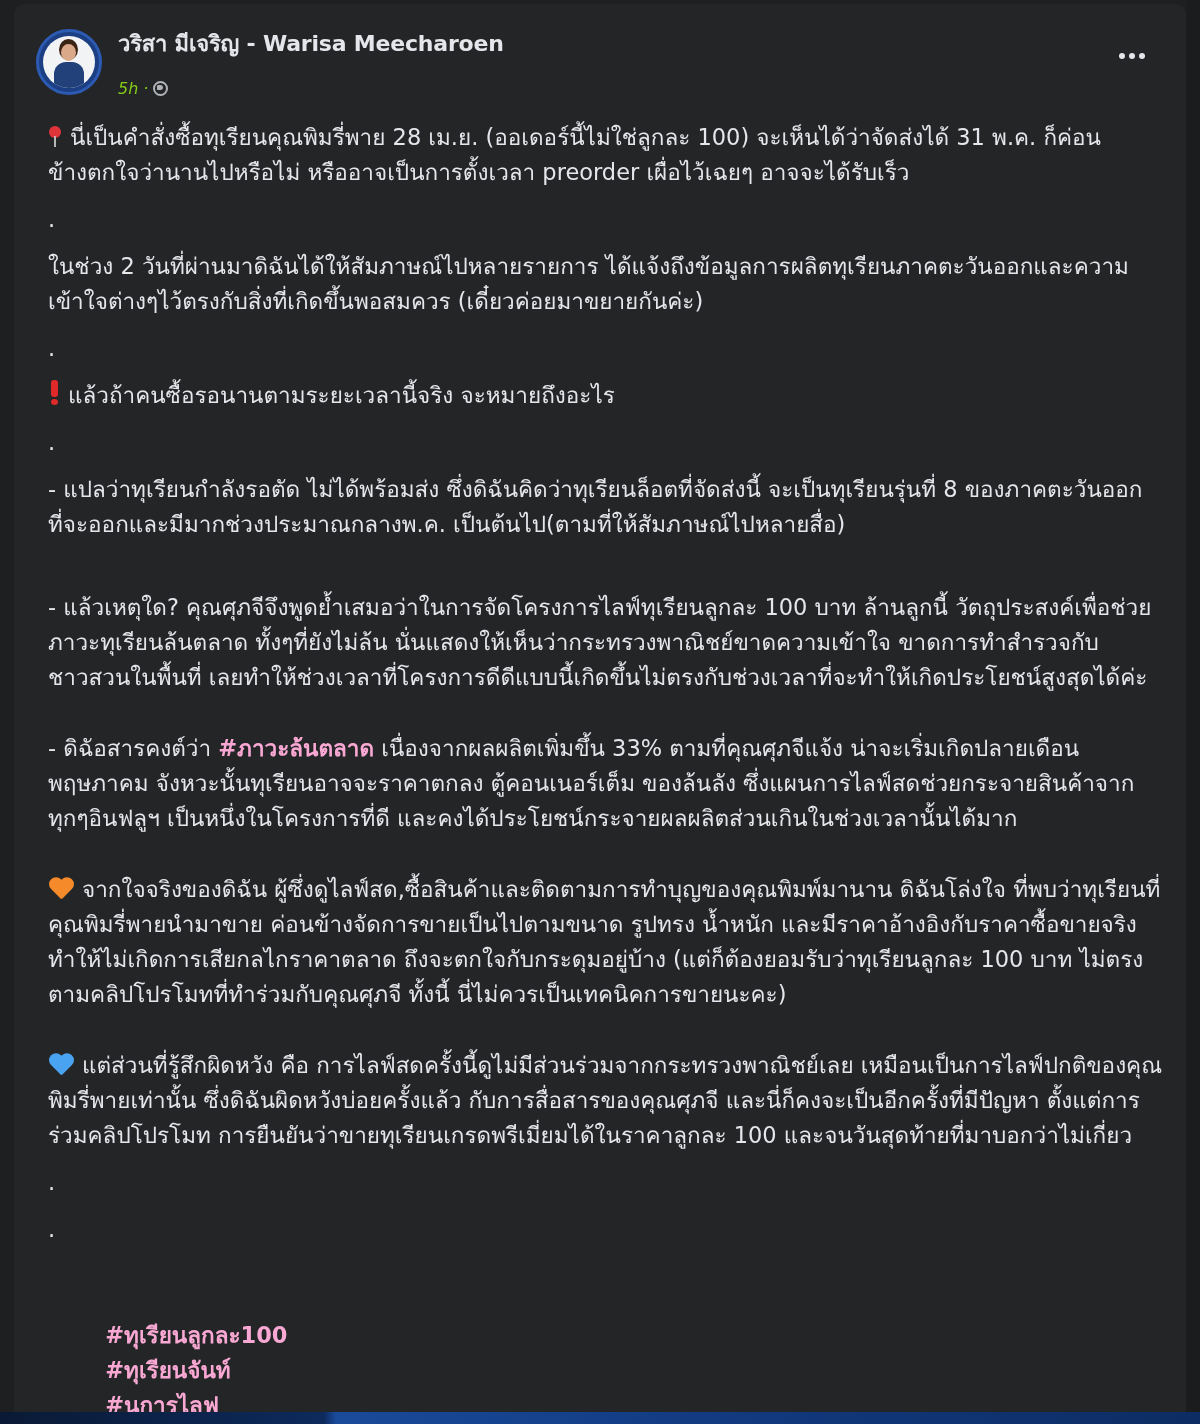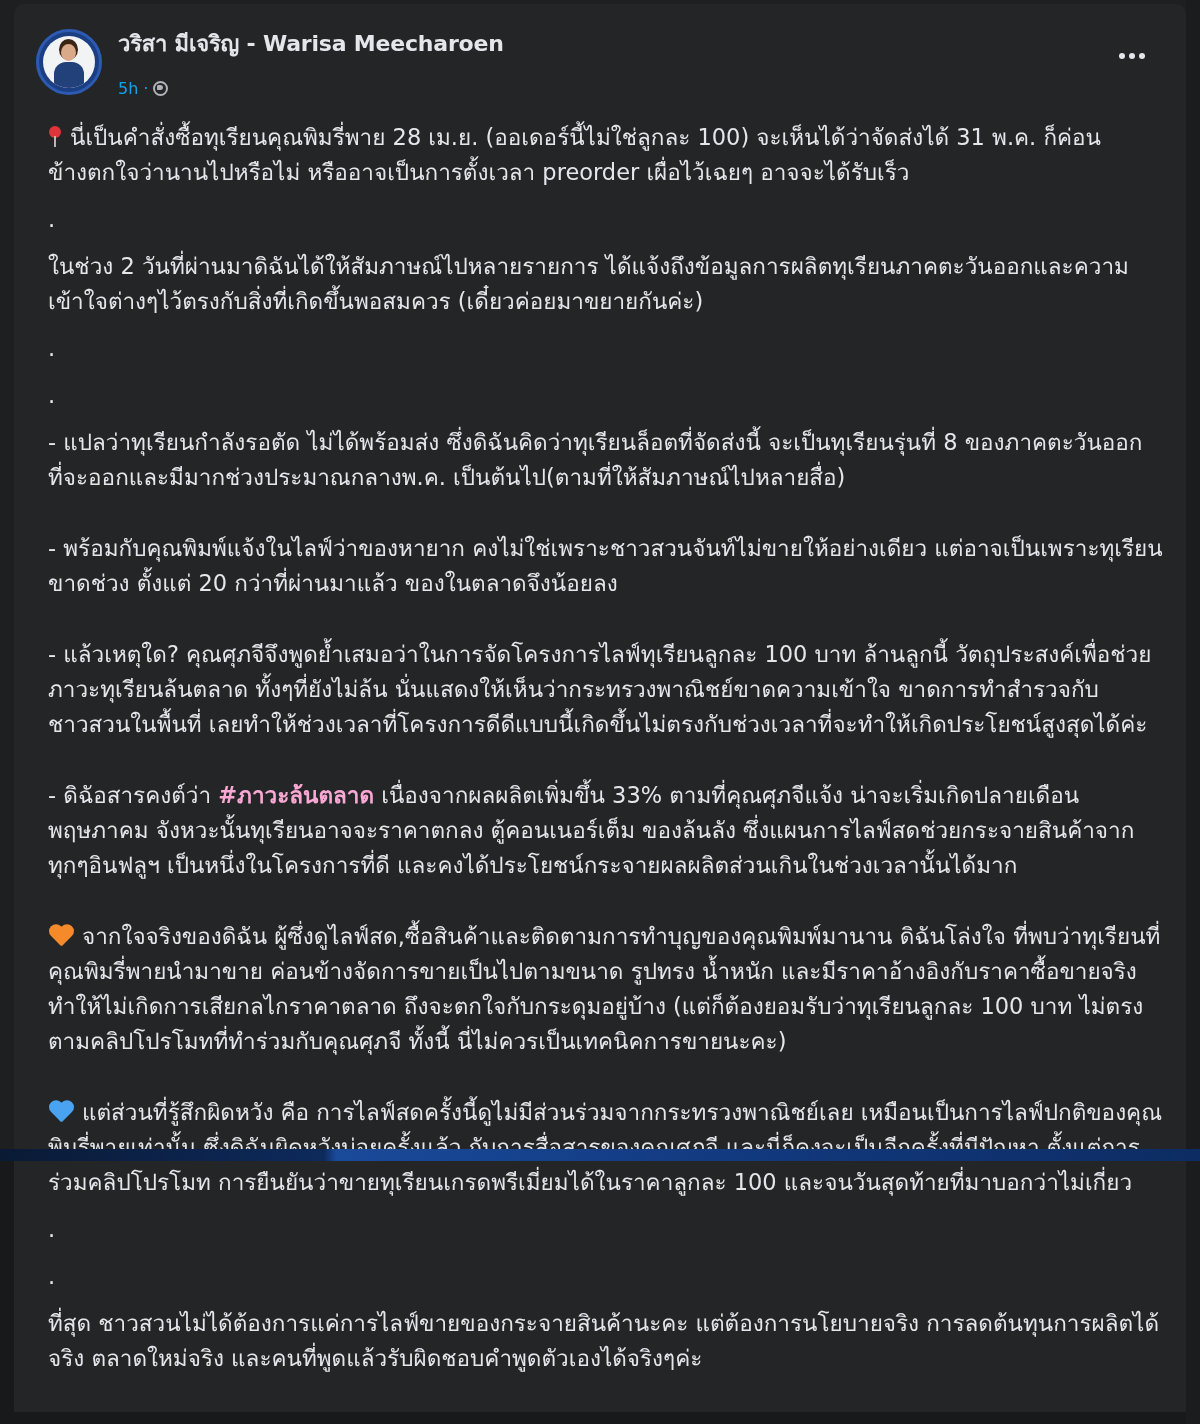--- a/index.html
+++ b/index.html
@@ -11,21 +11,21 @@
       overflow: hidden;
     }
     body {
       font-family: "DejaVu Sans", "Liberation Sans", sans-serif;
       color: #e4e6eb;
       position: relative;
     }
     .frame {
       position: absolute;
       left: 0; top: 0;
-      width: 1200px; height: 1161px;
+      width: 1200px; height: 1424px;
       background: #1e1f21;
     }
     .post-card {
       position: absolute;
       left: 14px;
       top: 4px;
       width: 1172px;
       height: 1408px;
       background: #242526;
       border-radius: 10px 10px 0 0;
@@ -81,21 +81,22 @@
       font-size: 22px;
       font-weight: bold;
       color: #e4e6eb;
       letter-spacing: -0.2px;
     }
     .meta-row {
       margin-top: 18px;
       display: flex;
       align-items: center;
       font-size: 16px;
-      color: #0ea5e9;
+      color: #84cc16;
+      font-style: italic;
     }
     .meta-dot { margin: 0 5px; }
     .globe-icon {
       width: 15px; height: 15px;
       border-radius: 50%;
       border: 2px solid #b0b3b8;
       box-sizing: border-box;
       position: relative;
       display: inline-block;
     }
@@ -249,35 +250,34 @@
       <span></span>
       <span></span>
       <span></span>
     </div>
 
     <div class="post-body">
       <p><span class="emoji pin-icon"></span><span>นี่เป็นคำสั่งซื้อทุเรียนคุณพิมรี่พาย 28 เม.ย. (ออเดอร์นี้ไม่ใช่ลูกละ 100) จะเห็นได้ว่าจัดส่งได้ 31 พ.ค. ก็ค่อนข้างตกใจว่านานไปหรือไม่ หรืออาจเป็นการตั้งเวลา preorder เผื่อไว้เฉยๆ อาจจะได้รับเร็ว</span></p>
       <p class="sep-dot">.</p>
       <p>ในช่วง 2 วันที่ผ่านมาดิฉันได้ให้สัมภาษณ์ไปหลายรายการ ได้แจ้งถึงข้อมูลการผลิตทุเรียนภาคตะวันออกและความเข้าใจต่างๆไว้ตรงกับสิ่งที่เกิดขึ้นพอสมควร (เดี๋ยวค่อยมาขยายกันค่ะ)</p>
       <p class="sep-dot">.</p>
+      <p><span class="emoji exclaim-icon"></span><span>แล้วถ้าคนซื้อรอนานตามระยะเวลานี้จริง จะหมายถึงอะไร</span></p>
       <p class="sep-dot">.</p>
       <p>- แปลว่าทุเรียนกำลังรอตัด ไม่ได้พร้อมส่ง ซึ่งดิฉันคิดว่าทุเรียนล็อตที่จัดส่งนี้ จะเป็นทุเรียนรุ่นที่ 8 ของภาคตะวันออก ที่จะออกและมีมากช่วงประมาณกลางพ.ค. เป็นต้นไป(ตามที่ให้สัมภาษณ์ไปหลายสื่อ)</p>
       <div class="para-gap"></div>
-      <p>- พร้อมกับคุณพิมพ์แจ้งในไลฟ์ว่าของหายาก คงไม่ใช่เพราะชาวสวนจันท์ไม่ขายให้อย่างเดียว แต่อาจเป็นเพราะทุเรียนขาดช่วง ตั้งแต่ 20 กว่าที่ผ่านมาแล้ว ของในตลาดจึงน้อยลง</p>
       <div class="para-gap"></div>
       <p>- แล้วเหตุใด? คุณศุภจีจึงพูดย้ำเสมอว่าในการจัดโครงการไลฟ์ทุเรียนลูกละ 100 บาท ล้านลูกนี้ วัตถุประสงค์เพื่อช่วยภาวะทุเรียนล้นตลาด ทั้งๆที่ยังไม่ล้น นั่นแสดงให้เห็นว่ากระทรวงพาณิชย์ขาดความเข้าใจ ขาดการทำสำรวจกับชาวสวนในพื้นที่ เลยทำให้ช่วงเวลาที่โครงการดีดีแบบนี้เกิดขึ้นไม่ตรงกับช่วงเวลาที่จะทำให้เกิดประโยชน์สูงสุดได้ค่ะ</p>
       <div class="para-gap"></div>
       <p><span>- ดิฉัอสารคงต์ว่า </span><span class="hashtag">#ภาวะล้นตลาด</span><span> เนื่องจากผลผลิตเพิ่มขึ้น 33% ตามที่คุณศุภจีแจ้ง น่าจะเริ่มเกิดปลายเดือนพฤษภาคม จังหวะนั้นทุเรียนอาจจะราคาตกลง ตู้คอนเนอร์เต็ม ของล้นลัง ซึ่งแผนการไลฟ์สดช่วยกระจายสินค้าจากทุกๆอินฟลูฯ เป็นหนึ่งในโครงการที่ดี และคงได้ประโยชน์กระจายผลผลิตส่วนเกินในช่วงเวลานั้นได้มาก</span></p>
       <div class="para-gap"></div>
       <p><span class="emoji heart-icon heart-orange"></span><span>จากใจจริงของดิฉัน ผู้ซึ่งดูไลฟ์สด,ซื้อสินค้าและติดตามการทำบุญของคุณพิมพ์มานาน ดิฉันโล่งใจ ที่พบว่าทุเรียนที่คุณพิมรี่พายนำมาขาย ค่อนข้างจัดการขายเป็นไปตามขนาด รูปทรง น้ำหนัก และมีราคาอ้างอิงกับราคาซื้อขายจริง ทำให้ไม่เกิดการเสียกลไกราคาตลาด ถึงจะตกใจกับกระดุมอยู่บ้าง (แต่ก็ต้องยอมรับว่าทุเรียนลูกละ 100 บาท ไม่ตรงตามคลิปโปรโมทที่ทำร่วมกับคุณศุภจี ทั้งนี้ นี่ไม่ควรเป็นเทคนิคการขายนะคะ)</span></p>
       <div class="para-gap"></div>
       <p><span class="emoji heart-icon heart-blue"></span><span>แต่ส่วนที่รู้สึกผิดหวัง คือ การไลฟ์สดครั้งนี้ดูไม่มีส่วนร่วมจากกระทรวงพาณิชย์เลย เหมือนเป็นการไลฟ์ปกติของคุณพิมรี่พายเท่านั้น ซึ่งดิฉันผิดหวังบ่อยครั้งแล้ว กับการสื่อสารของคุณศุภจี และนี่ก็คงจะเป็นอีกครั้งที่มีปัญหา ตั้งแต่การร่วมคลิปโปรโมท การยืนยันว่าขายทุเรียนเกรดพรีเมี่ยมได้ในราคาลูกละ 100 และจนวันสุดท้ายที่มาบอกว่าไม่เกี่ยว</span></p>
       <p class="sep-dot">.</p>
       <p class="sep-dot">.</p>
-      <p>ที่สุด ชาวสวนไม่ได้ต้องการแค่การไลฟ์ขายของกระจายสินค้านะคะ แต่ต้องการนโยบายจริง การลดต้นทุนการผลิตได้จริง ตลาดใหม่จริง และคนที่พูดแล้วรับผิดชอบคำพูดตัวเองได้จริงๆค่ะ</p>
       <div class="para-gap"></div>
       <p>
         <span class="hashtag">#ทุเรียนลูกละ100</span>
         <span class="hashtag">#ทุเรียนจันท์</span>
         <span class="hashtag">#นการไลฟ</span>
       </p>
     </div>
   </div>
   <div class="scroll-edge"></div>
   <div class="bottom-strip"></div>

